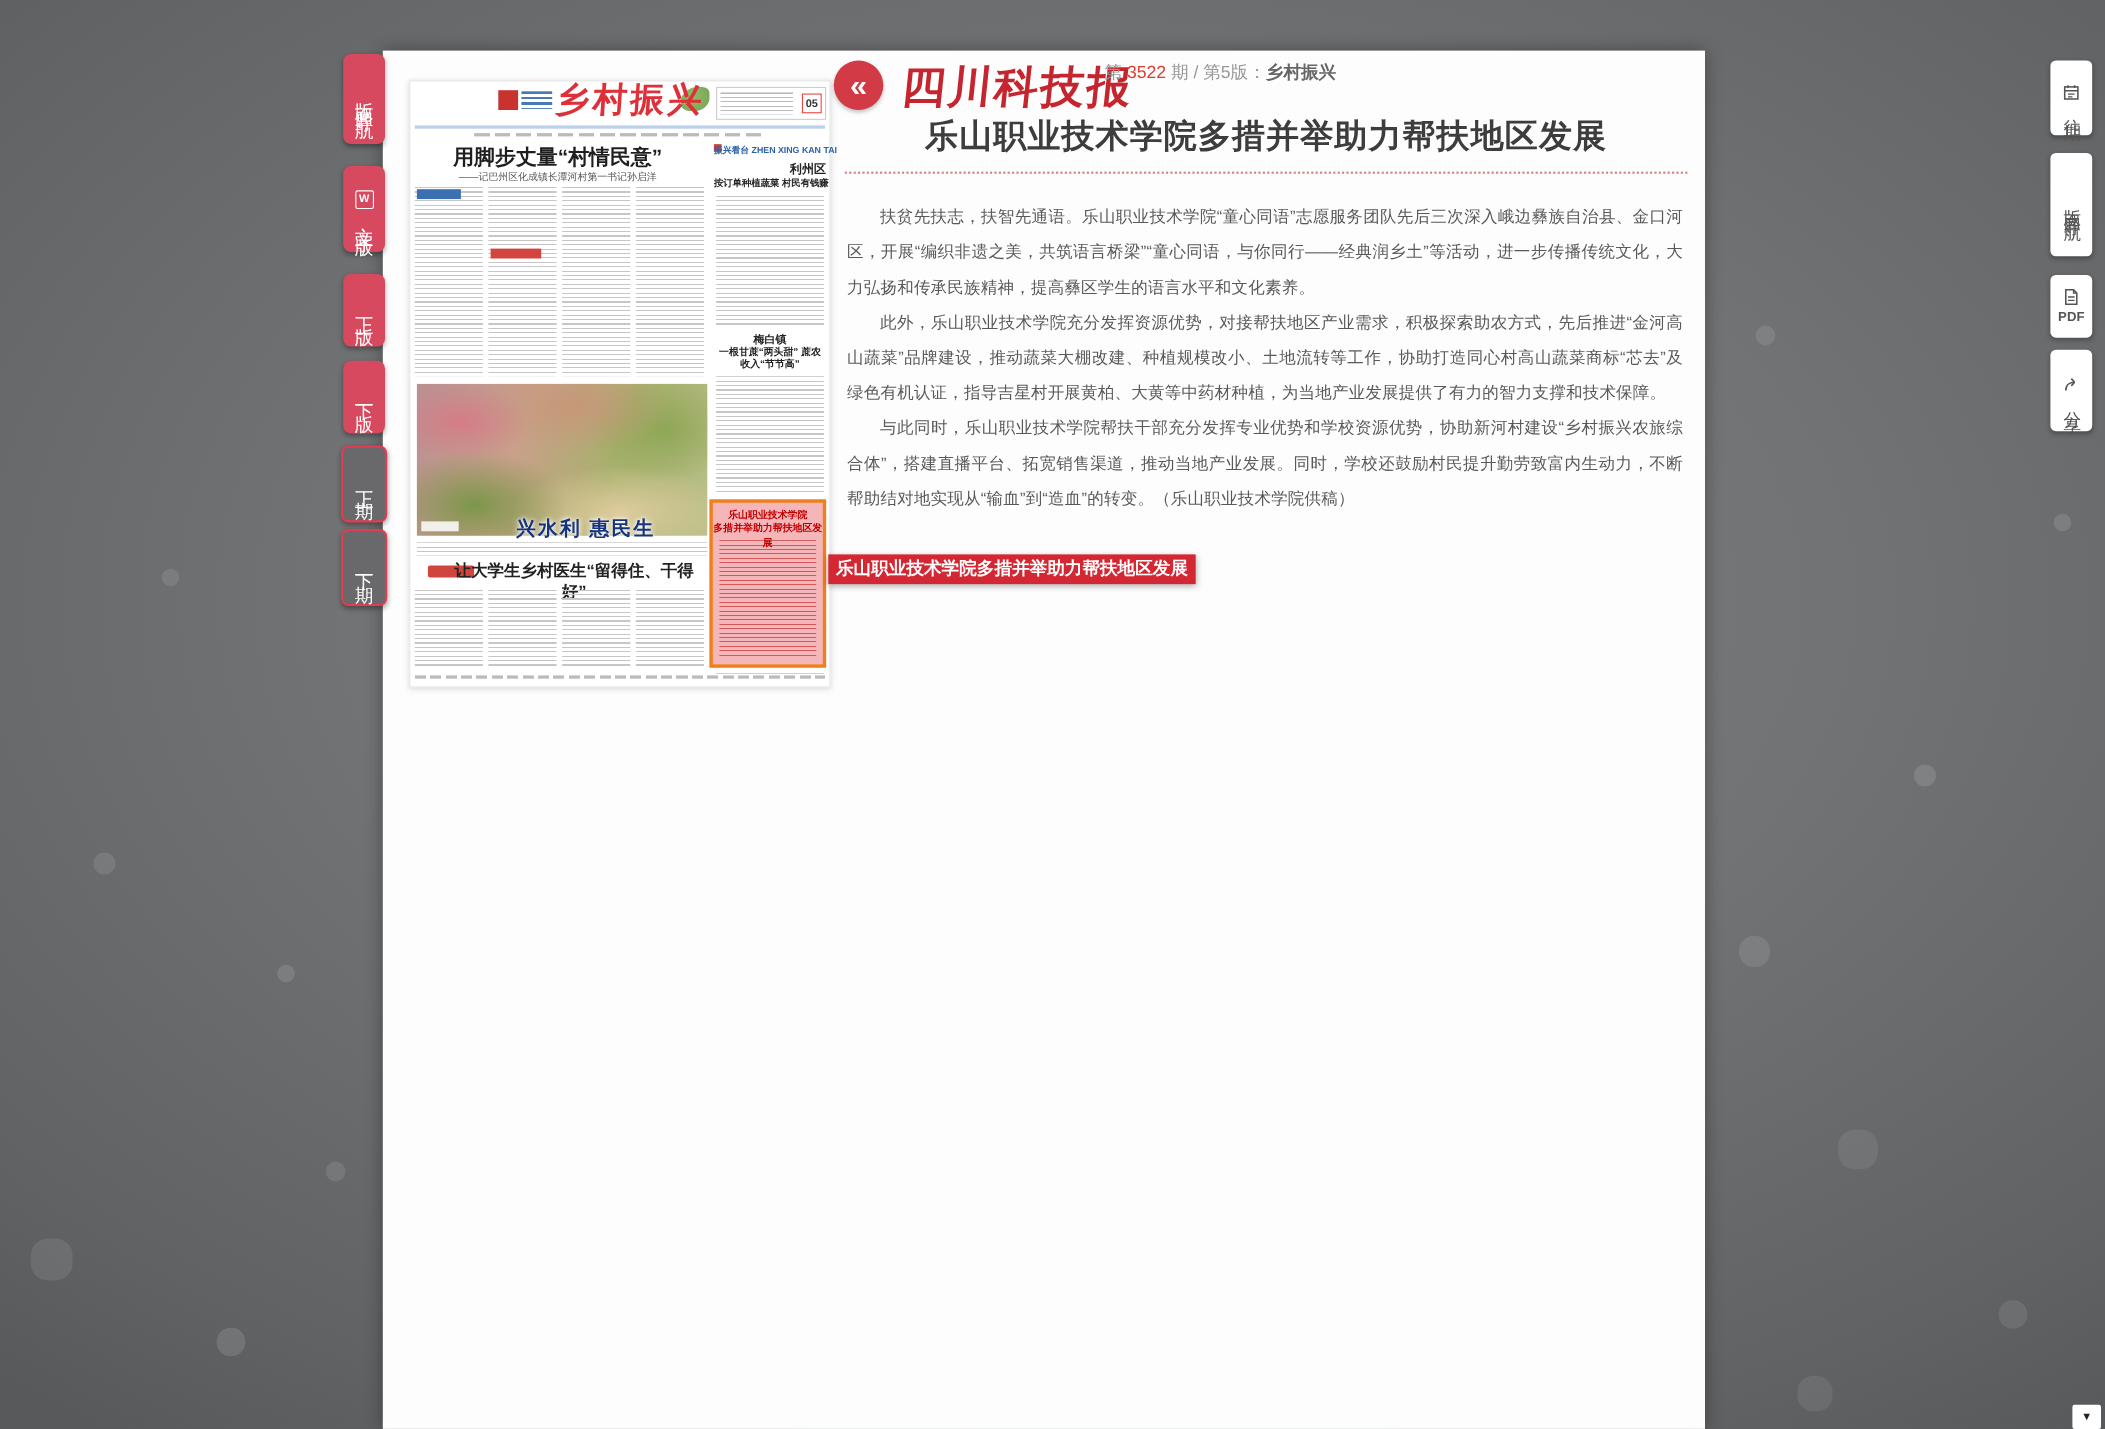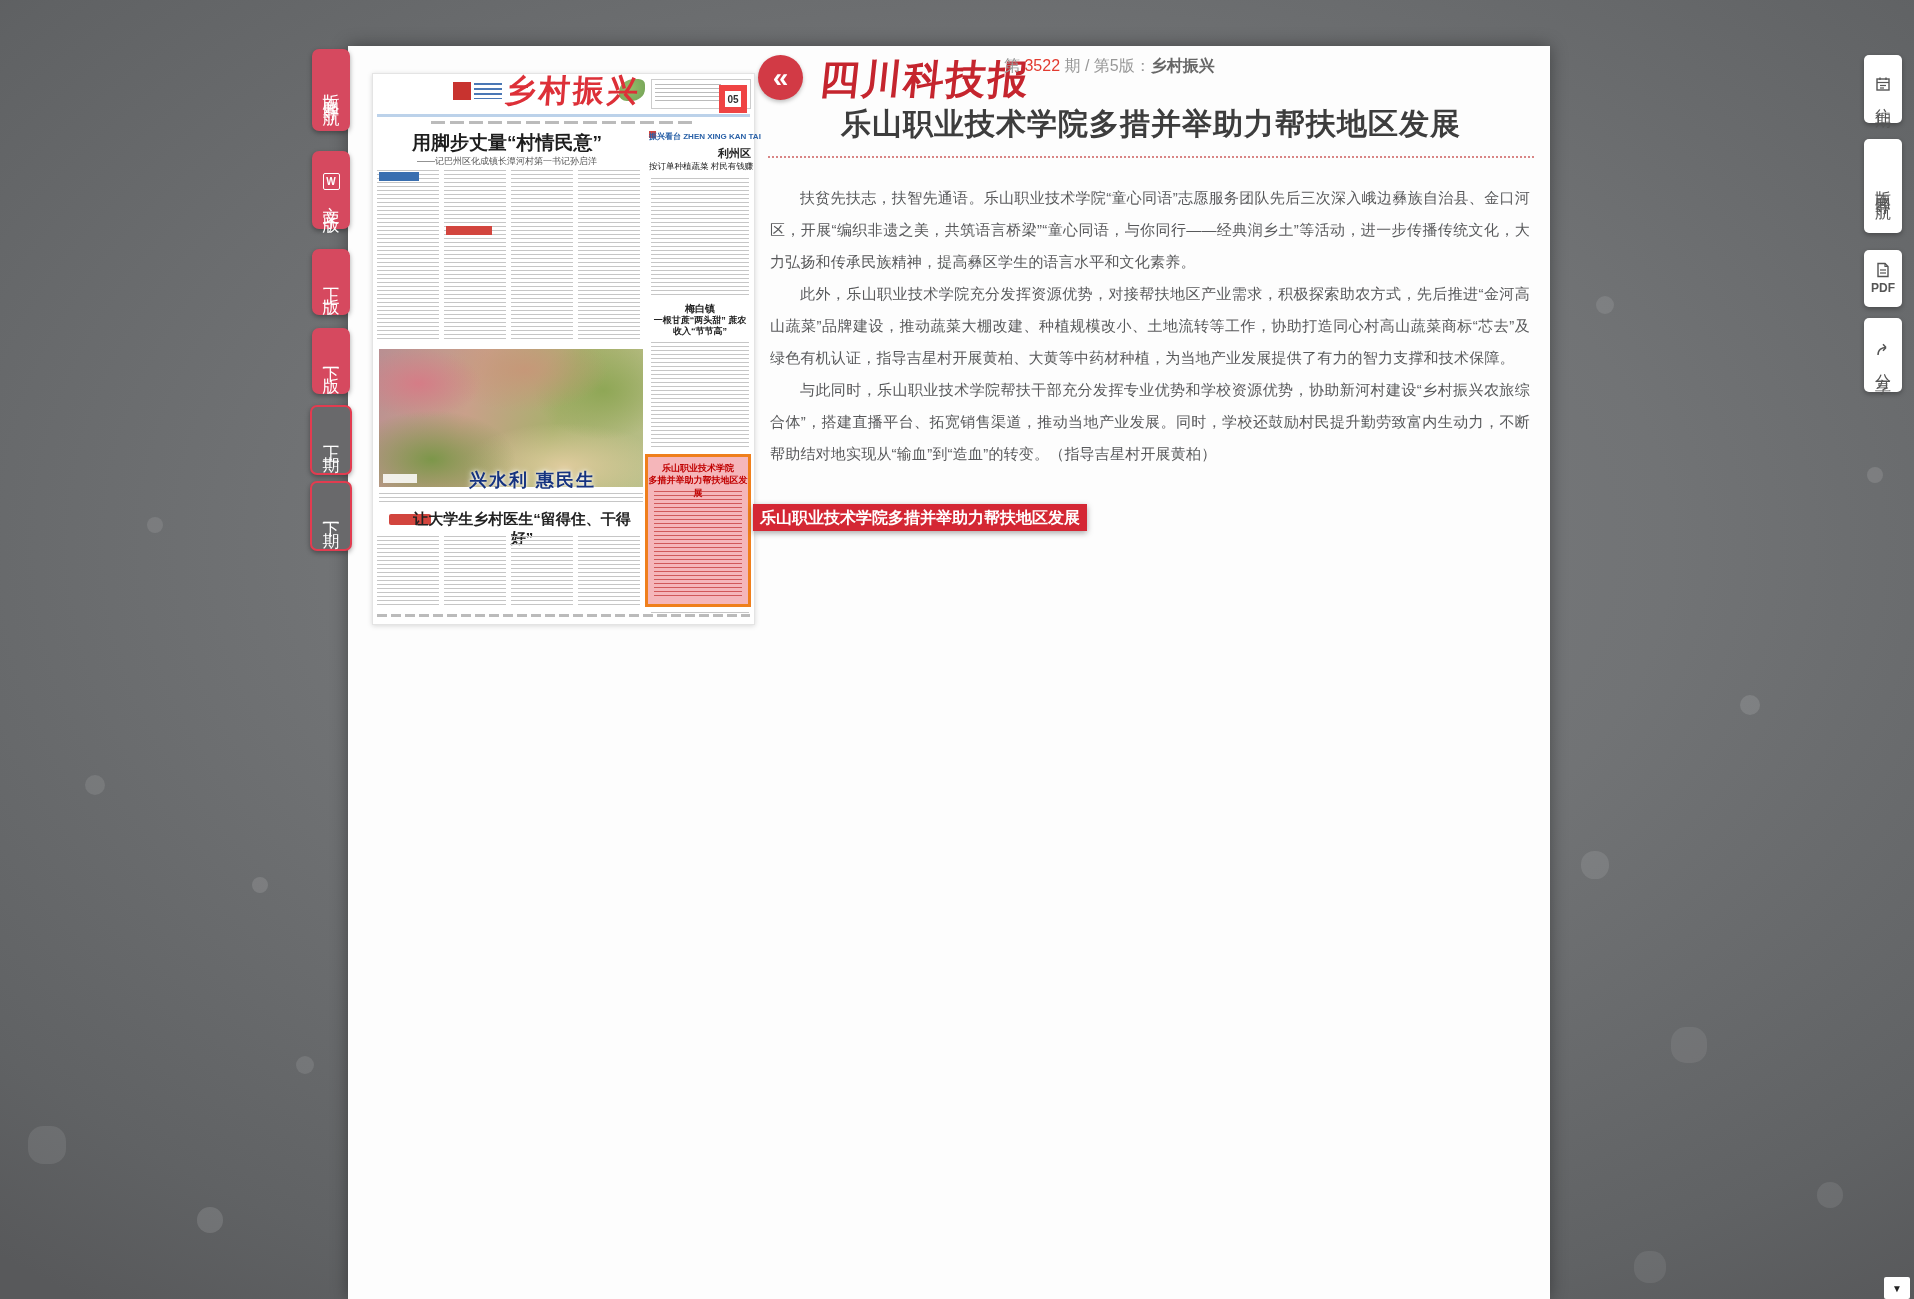--- a/index.html
+++ b/index.html
@@ -74,21 +74,21 @@
   .t-minilogo-red{left:80px;top:8px;width:18px;height:18px;background:#c8332f;}
   .t-minilogo-lines{left:101px;top:9px;width:28px;height:16px;
     background:repeating-linear-gradient(to bottom,#4a77b5 0 2px,transparent 2px 5px);}
   .t-masthead{left:132px;top:-4px;font-size:31px;font-weight:bold;color:#dd3038;letter-spacing:3px;
     font-family:"Liberation Serif","DejaVu Serif",serif;transform:skewX(-4deg);z-index:2;}
   .t-leaf{left:246px;top:5px;width:26px;height:22px;opacity:.8;border-radius:60% 25% 55% 30%;
     background:radial-gradient(circle at 40% 40%, #79ad45, #4e8a2a);}
   .t-refbox{left:278px;top:5px;width:98px;height:28px;border:1px solid #ccc;}
   .t-refbox-tex{left:3px;top:4px;width:66px;height:20px;
     background:repeating-linear-gradient(to bottom,#bbb 0 1px,transparent 1px 4px);}
-  .t-pageno{right:3px;top:5px;width:16px;height:16px;border:6px solid #ef4444;font-size:10px;color:#333;
+  .t-pageno{right:3px;top:5px;width:16px;height:16px;border:1px solid #ef4444;font-size:10px;color:#333;
     display:flex;align-items:center;justify-content:center;font-weight:bold;}
   .t-bluerule{left:4px;top:40px;width:373px;height:3px;background:#bcd2ea;}
   .t-dateline{left:58px;top:47px;width:266px;height:3px;
     background:repeating-linear-gradient(to right,#bbb 0 14px,transparent 14px 19px);}
   .t-headline1{left:0;top:56px;width:268px;text-align:center;font-size:19px;font-weight:bold;color:#1e1e1e;}
   .t-subhead1{left:0;top:81px;width:268px;text-align:center;font-size:9px;color:#555;}
   .t-col{top:96px;width:62px;height:172px;}
   .c1{left:4px;} .c2{left:71px;} .c3{left:138px;} .c4{left:205px;}
   .chip-blue{left:6px;top:98px;width:40px;height:9px;background:#3a6fb0;z-index:2;}
   .chip-red{left:73px;top:152px;width:46px;height:9px;background:#d2453e;z-index:2;}
@@ -104,21 +104,21 @@
     text-shadow:0 0 3px #fff,0 0 6px #fff;letter-spacing:2px;z-index:2;}
   .t-capline{left:6px;top:419px;width:264px;height:12px;}
   .t-tagred{left:16px;top:440px;width:42px;height:11px;background:#d2453e;border-radius:2px;}
   .t-headline2{left:30px;top:436px;width:238px;text-align:center;font-size:15px;font-weight:bold;color:#222;}
   .t-col2{top:462px;width:62px;height:72px;}
   .t-botline{left:4px;top:540px;width:373px;height:3px;
     background:repeating-linear-gradient(to right,#bbb 0 10px,transparent 10px 14px);}
   .t-rlabel{left:276px;top:57px;width:102px;font-size:8px;color:#2b62a8;font-weight:bold;white-space:nowrap;}
   .t-rlabel .sq{display:inline-block;width:7px;height:7px;background:#d2453e;margin-right:2px;}
   .t-headline3a{left:276px;top:72px;width:102px;text-align:right;font-size:11px;font-weight:bold;color:#222;}
-  .t-headline3b{left:276px;top:87px;width:102px;text-align:center;font-size:8.5px;font-weight:normal;color:#222;white-space:nowrap;}
+  .t-headline3b{left:276px;top:87px;width:102px;text-align:center;font-size:8.5px;font-weight:bold;color:#222;white-space:nowrap;}
   .t-rtex1{left:278px;top:104px;width:98px;height:118px;}
   .t-headline4a{left:276px;top:228px;width:102px;text-align:center;font-size:10px;font-weight:bold;color:#222;}
   .t-headline4b{left:278px;top:241px;width:98px;text-align:center;font-size:9px;font-weight:bold;color:#222;line-height:11px;}
   .t-rtex2{left:278px;top:268px;width:98px;height:106px;}
   .t-highlight{left:272px;top:380px;width:106px;height:153px;border:3px solid #ef7f1c;
     background:#f5b6ba;box-sizing:border-box;cursor:pointer;z-index:3;}
   .t-hl1{left:0;top:5px;width:100%;text-align:center;font-size:9px;font-weight:bold;color:#c00000;}
   .t-hl2{left:0;top:17px;width:100%;text-align:center;font-size:9px;font-weight:bold;color:#c00000;}
   .t-hltex{left:6px;top:34px;width:88px;height:106px;
     background:repeating-linear-gradient(to bottom,rgba(185,25,25,.6) 0 1px,transparent 1px 4px);}
@@ -205,21 +205,21 @@
     <span>«</span>
   </div>
   <div class="logo">四川科技报</div>
   <div class="issue"><span>第 </span><span class="no">3522</span><span> 期 / 第5版：</span><span class="sec">乡村振兴</span></div>
 
   <div class="title">乐山职业技术学院多措并举助力帮扶地区发展</div>
   <div class="dotline"></div>
   <div class="bodytxt">
     <p>扶贫先扶志，扶智先通语。乐山职业技术学院“童心同语”志愿服务团队先后三次深入峨边彝族自治县、金口河区，开展“编织非遗之美，共筑语言桥梁”“童心同语，与你同行——经典润乡土”等活动，进一步传播传统文化，大力弘扬和传承民族精神，提高彝区学生的语言水平和文化素养。</p>
     <p>此外，乐山职业技术学院充分发挥资源优势，对接帮扶地区产业需求，积极探索助农方式，先后推进“金河高山蔬菜”品牌建设，推动蔬菜大棚改建、种植规模改小、土地流转等工作，协助打造同心村高山蔬菜商标“芯去”及绿色有机认证，指导吉星村开展黄柏、大黄等中药材种植，为当地产业发展提供了有力的智力支撑和技术保障。</p>
-    <p>与此同时，乐山职业技术学院帮扶干部充分发挥专业优势和学校资源优势，协助新河村建设“乡村振兴农旅综合体”，搭建直播平台、拓宽销售渠道，推动当地产业发展。同时，学校还鼓励村民提升勤劳致富内生动力，不断帮助结对地实现从“输血”到“造血”的转变。（指导吉星村开展黄柏）</p>
+    <p>与此同时，乐山职业技术学院帮扶干部充分发挥专业优势和学校资源优势，协助新河村建设“乡村振兴农旅综合体”，搭建直播平台、拓宽销售渠道，推动当地产业发展。同时，学校还鼓励村民提升勤劳致富内生动力，不断帮助结对地实现从“输血”到“造血”的转变。（乐山职业技术学院供稿）</p>
   </div>
 
   <div class="tooltip">乐山职业技术学院多措并举助力帮扶地区发展</div>
 
   <div class="rbtn rb1">
     <svg width="16" height="16" viewBox="0 0 16 16">
       <rect x="2" y="3" width="12" height="11" fill="none" stroke="#555" stroke-width="1.4"></rect>
       <line x1="2" y1="6.5" x2="14" y2="6.5" stroke="#555" stroke-width="1.2"></line>
       <line x1="5" y1="1.5" x2="5" y2="4" stroke="#555" stroke-width="1.4"></line>
       <line x1="11" y1="1.5" x2="11" y2="4" stroke="#555" stroke-width="1.4"></line>

